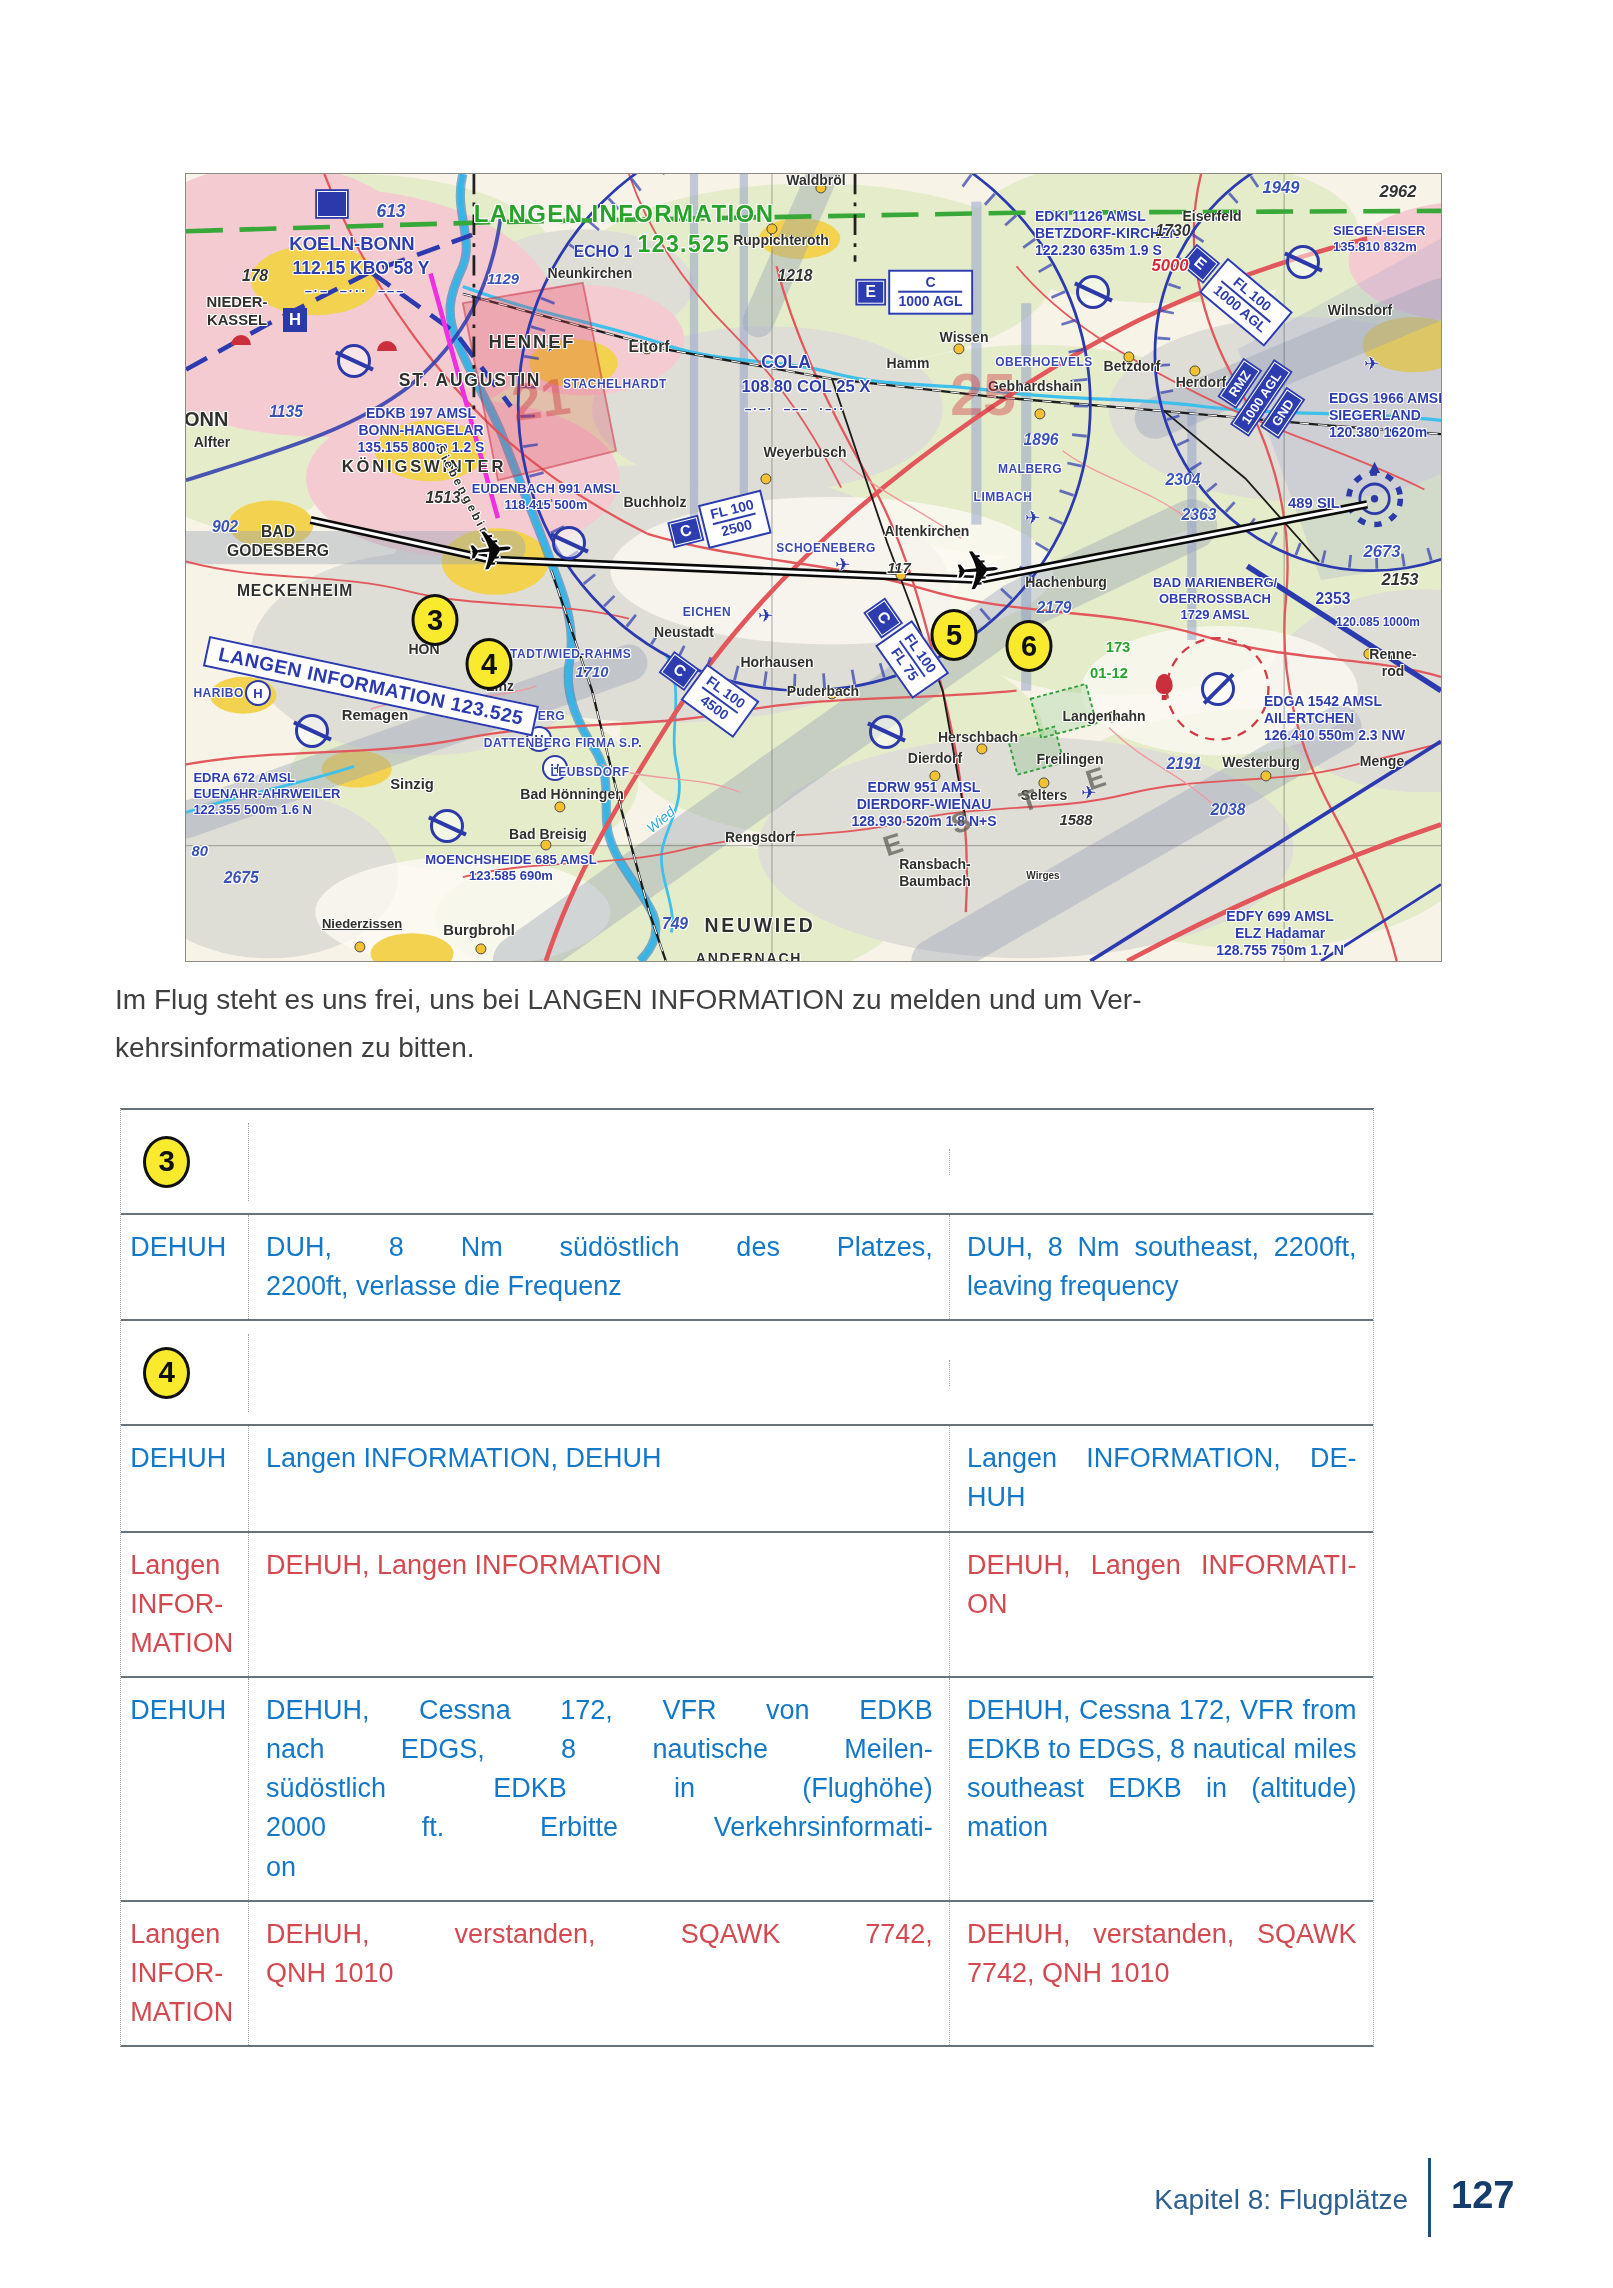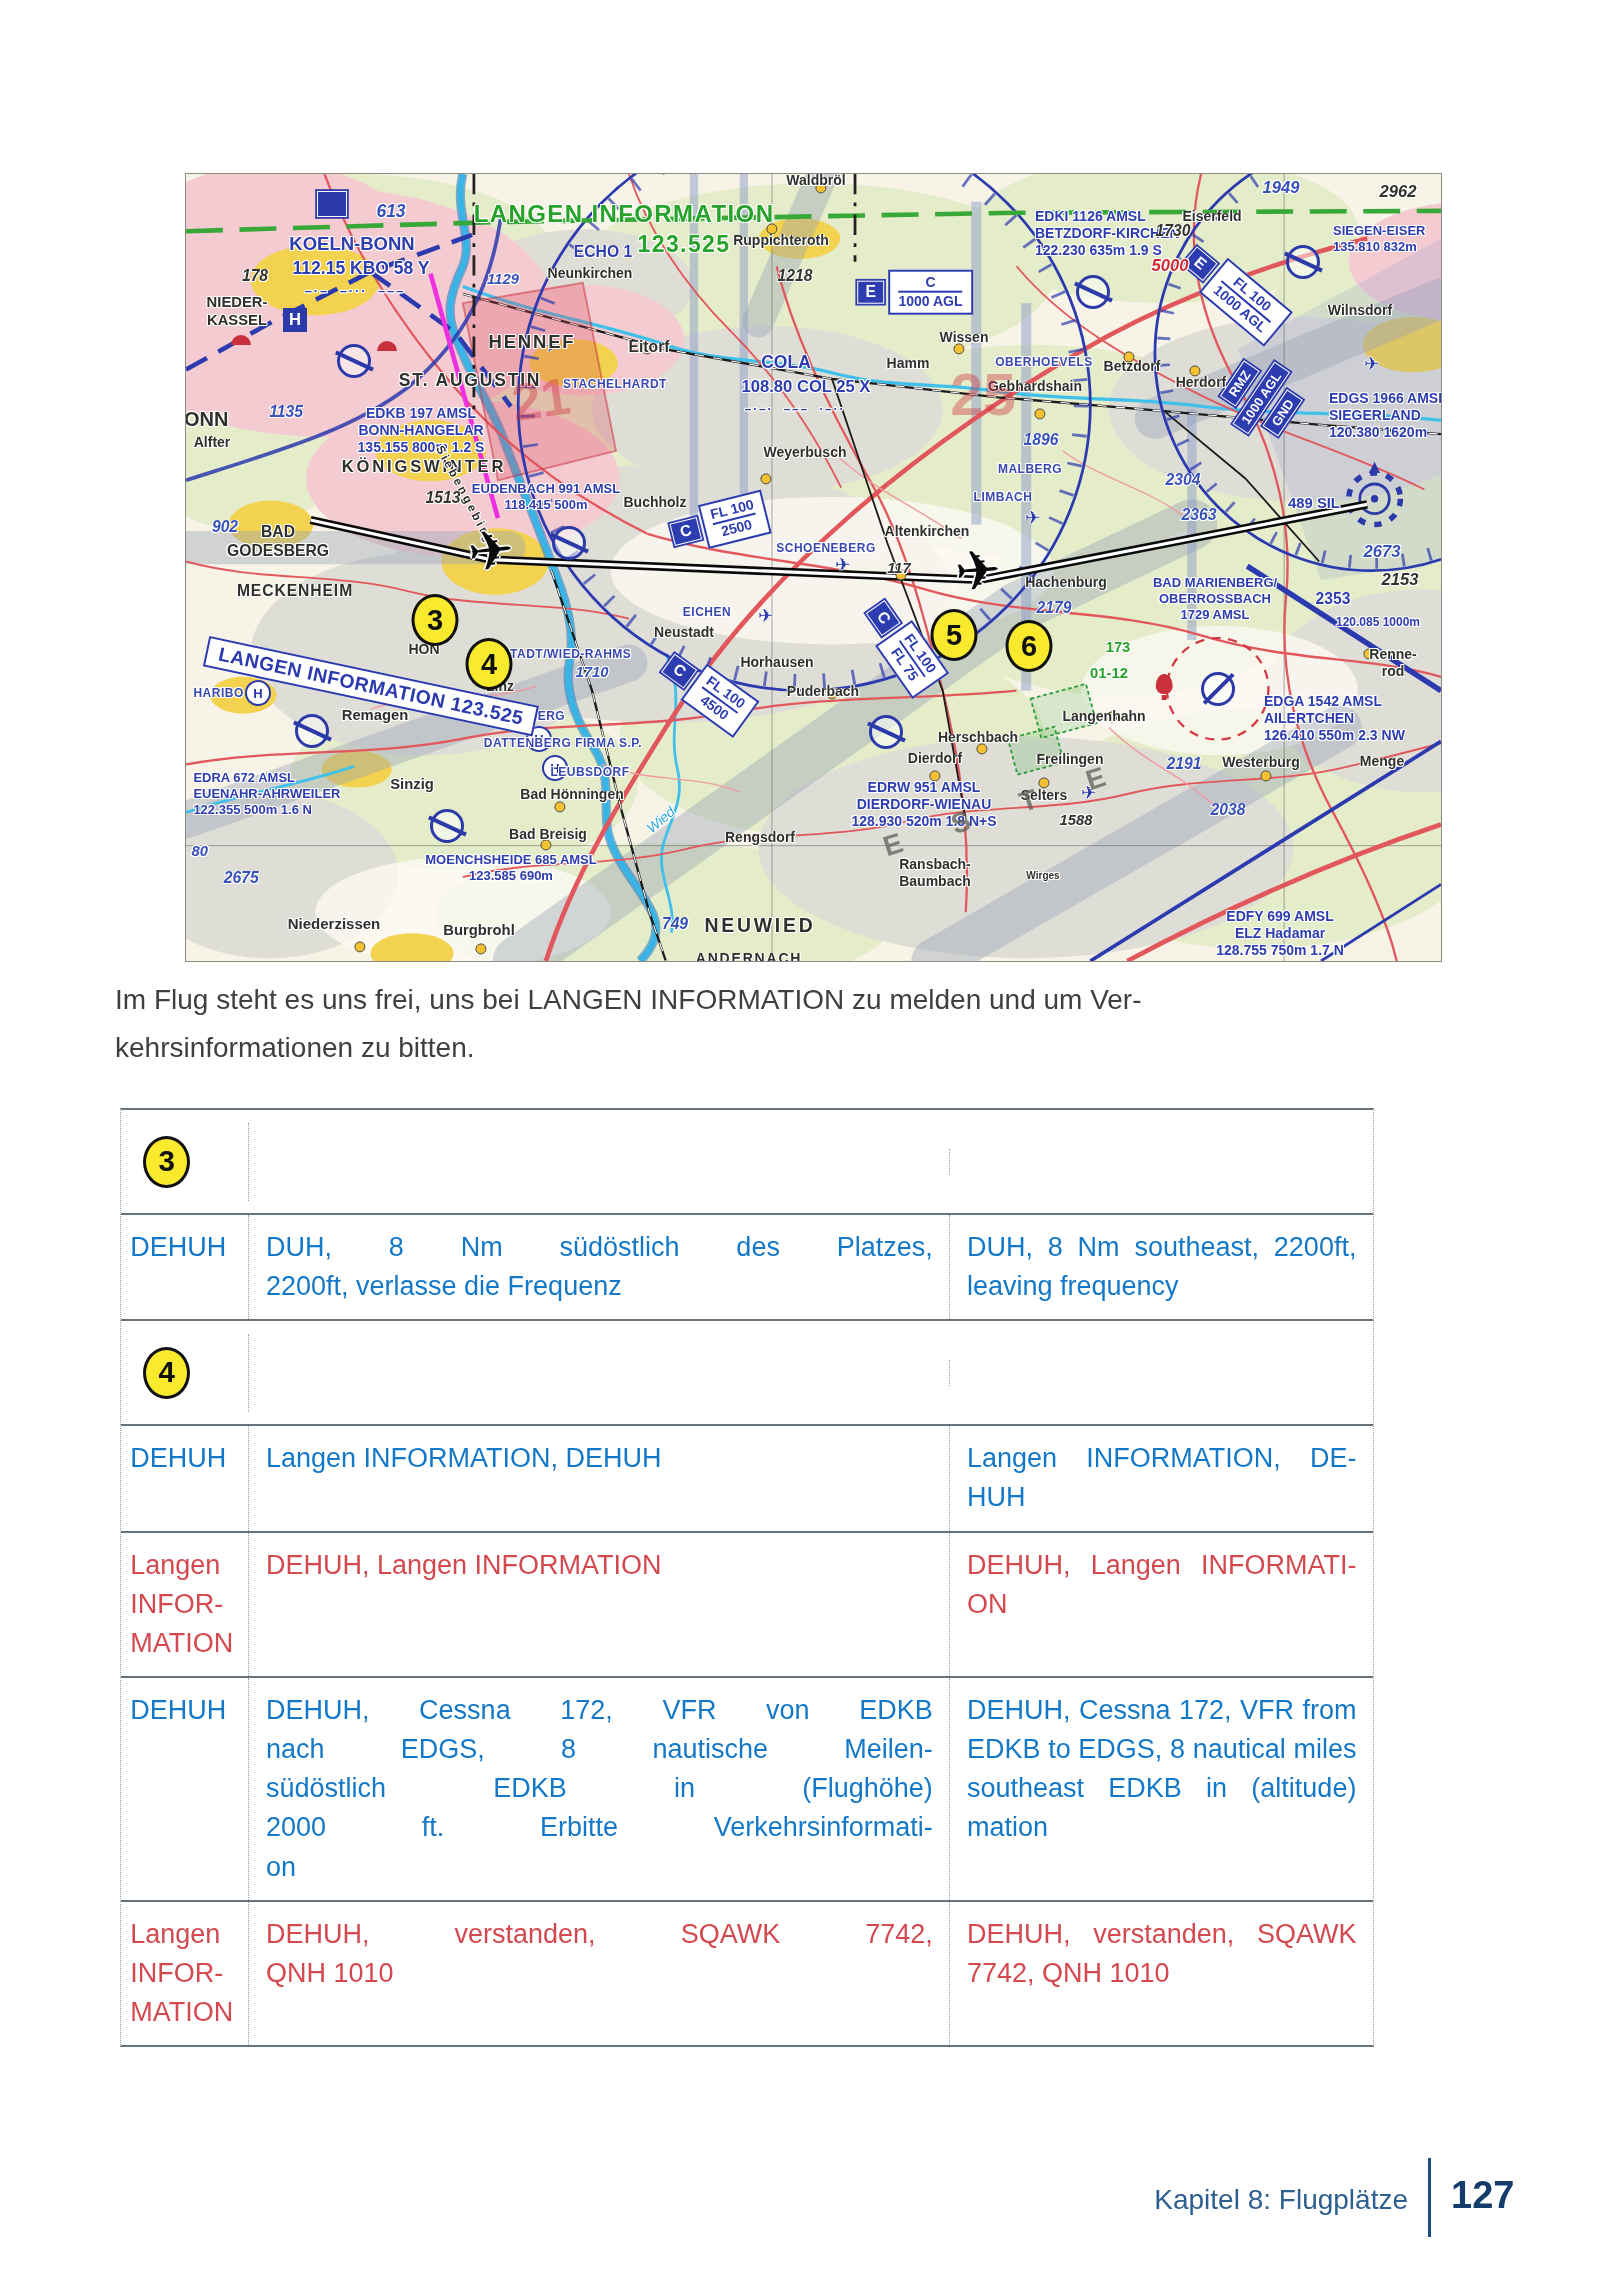--- a/index.html
+++ b/index.html
@@ -324,21 +324,21 @@
       <div class="lbl dk" style="font-size: 14px; left: 749px; top: 585px; transform: translate(-50%, -50%);">Dierdorf</div>
       <div class="lbl dk" style="font-size: 14px; left: 858px; top: 622px; transform: translate(-50%, -50%);">Selters</div>
       <div class="lbl dk" style="font-size: 14px; left: 749px; top: 699px; transform: translate(-50%, -50%);">Ransbach-
 Baumbach</div>
       <div class="lbl dk" style="font-size: 10px; left: 857px; top: 702px; transform: translate(-50%, -50%);">Wirges</div>
       <div class="lbl dk" style="font-size: 14px; left: 574px; top: 664px; transform: translate(-50%, -50%);">Rengsdorf</div>
       <div class="lbl dk" style="font-size: 14.8px; left: 226px; top: 610px; transform: translate(-50%, -50%);">Sinzig</div>
       <div class="lbl dk" style="font-size: 14.8px; left: 189px; top: 541px; transform: translate(-50%, -50%);">Remagen</div>
       <div class="lbl dk" style="font-size: 14px; left: 386px; top: 621px; transform: translate(-50%, -50%);">Bad Hönningen</div>
       <div class="lbl dk" style="font-size: 14px; left: 362px; top: 661px; transform: translate(-50%, -50%);">Bad Breisig</div>
-      <div class="lbl dk" style="font-size: 15px; left: 148px; top: 750px; transform: translate(-50%, -50%);">Niederzissen</div>
+      <div class="lbl dk" style="font-size: 13px; left: 176px; top: 750px; transform: translate(-50%, -50%); text-decoration: underline;">Niederzissen</div>
       <div class="lbl dk" style="font-size: 14.8px; left: 293px; top: 756px; transform: translate(-50%, -50%);">Burgbrohl</div>
       <div class="lbl dk" style="font-size: 19.4px; letter-spacing: 2.8px; left: 574px; top: 752px; transform: translate(-50%, -50%);">NEUWIED</div>
       <div class="lbl dk" style="font-size: 14px; letter-spacing: 1.8px; left: 563px; top: 785px; transform: translate(-50%, -50%);">ANDERNACH</div>
       <div class="lbl dk" style="font-size: 14px; left: 314px; top: 513px; transform: translate(-50%, -50%);">Linz</div>
       <div class="lbl dk" style="font-size: 14px; left: 238px; top: 476px; transform: translate(-50%, -50%);">HON</div>
       <div class="lbl dk" style="font-size: 12px; letter-spacing: 2.8px; left: 281px; top: 325px; transform: translate(-50%, -50%) rotate(62deg);">Siebengebirge</div>
       <div class="lbl bigreg" style="font-size: 28px; left: 812px; top: 637px; transform: translate(-50%, -50%) rotate(-18deg);">E   S   T   E</div>
       <div class="lbl nb" style="font-size: 17.5px; left: 205px; top: 38px; transform: translate(-50%, -50%);">613</div>
       <div class="lbl nb" style="font-size: 15.7px; left: 100px; top: 238px; transform: translate(-50%, -50%);">1135</div>
       <div class="lbl nb" style="font-size: 15.7px; left: 39px; top: 353px; transform: translate(-50%, -50%);">902</div>

